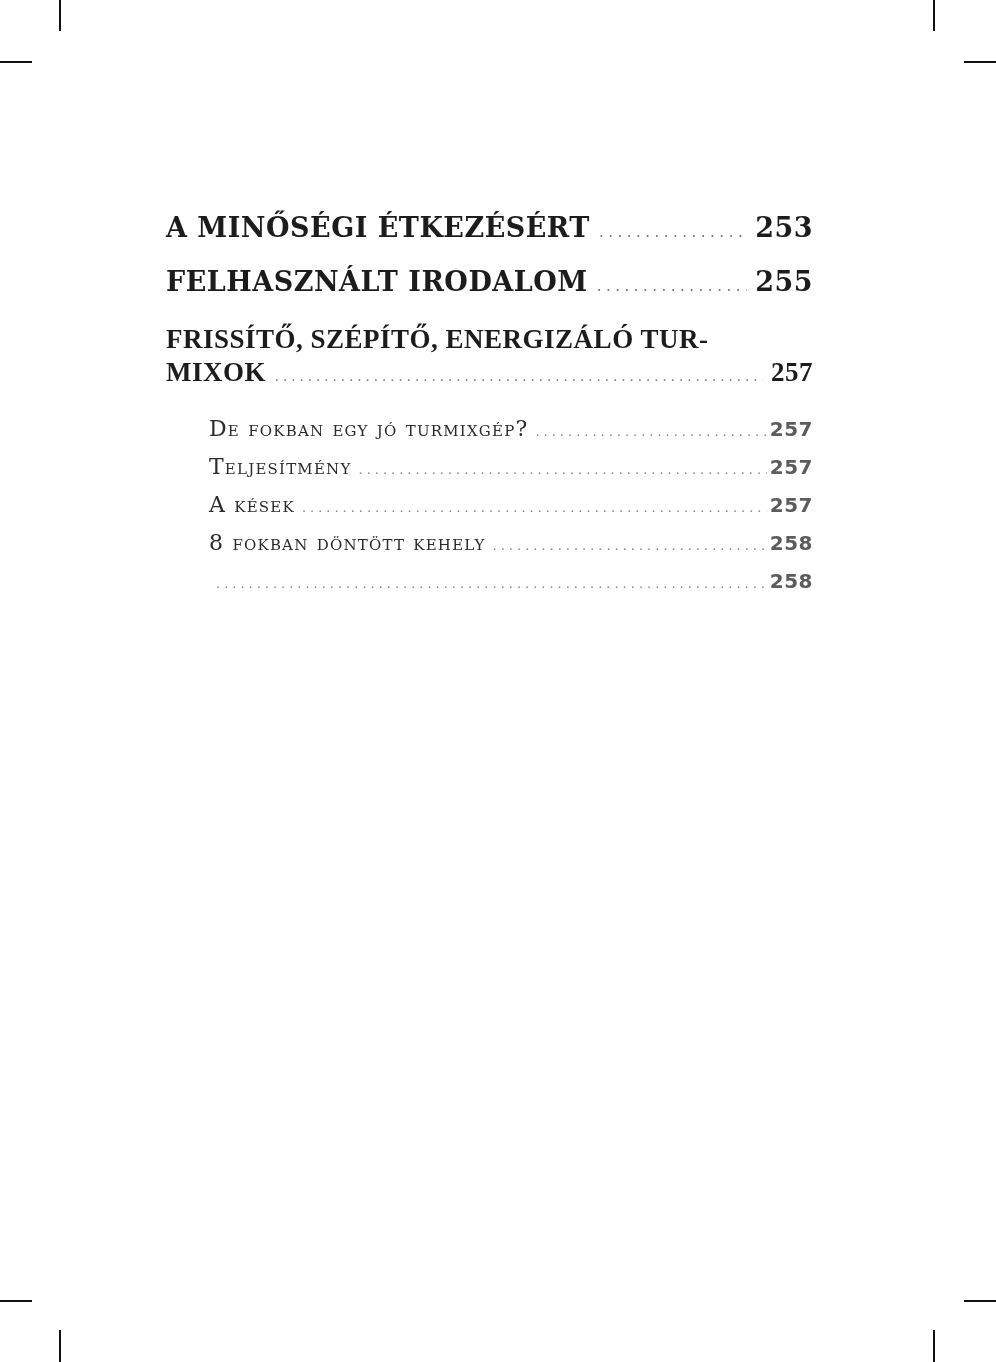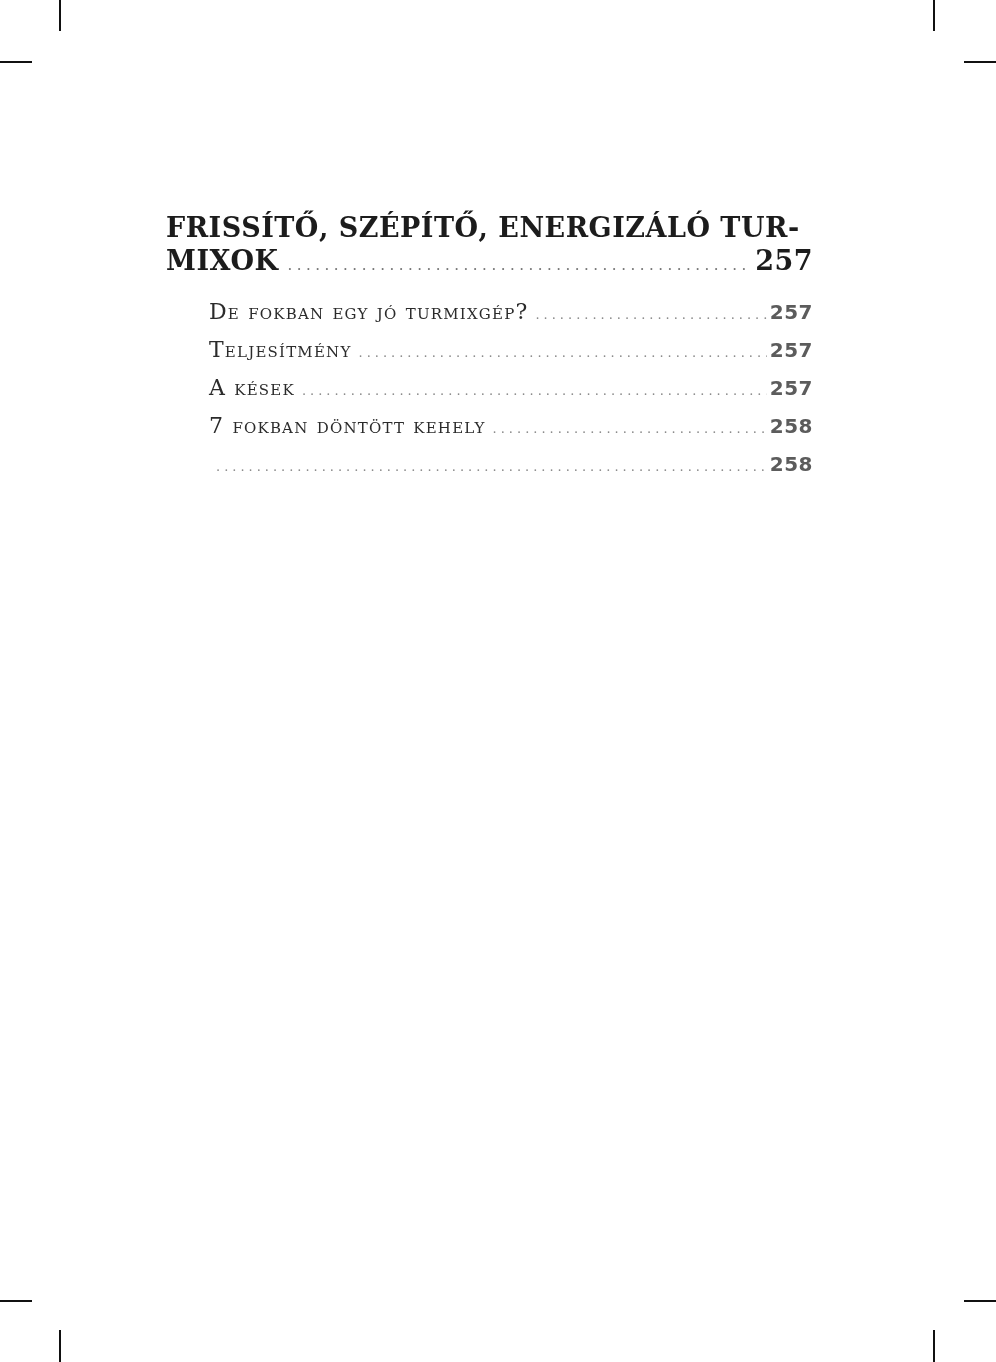--- a/index.html
+++ b/index.html
@@ -32,21 +32,21 @@
   .cm-bl-h{left:0;top:1300px;}
   .cm-bl-v{left:59px;top:1330px;height:32px;}
   .cm-br-h{left:964px;top:1300px;}
   .cm-br-v{left:933px;top:1330px;height:32px;}
 
   
   .toc{position:absolute;left:166px;top:211px;width:647px;}
   .entry{margin:0;}
   .entry:nth-child(1){margin-bottom:16px;}
   .entry:nth-child(2){margin-bottom:20px;}
-  .entry:nth-child(3){margin-bottom:16px;}
+  .entry:nth-child(3){margin-bottom:22px;font-family:Liberation Serif, serif;}
   .entry.level-2{margin-bottom:7px;}
 
   .level-1{
     font-weight:700;font-size:27px;line-height:33px;letter-spacing:0.5px;
     color:var(--heading-text);
   }
   .level-2{
     font-weight:400;font-size:22px;line-height:28px;letter-spacing:1.2px;
     font-variant:small-caps;
     color:var(--subentry-text);
@@ -88,21 +88,37 @@
   <div class="crop-mark cm-v cm-tl-v"></div>
   <div class="crop-mark cm-h cm-tl-h"></div>
   <div class="crop-mark cm-v cm-tr-v"></div>
   <div class="crop-mark cm-h cm-tr-h"></div>
   <div class="crop-mark cm-h cm-bl-h"></div>
   <div class="crop-mark cm-v cm-bl-v"></div>
   <div class="crop-mark cm-h cm-br-h"></div>
   <div class="crop-mark cm-v cm-br-v"></div>
 
   <div class="toc" id="toc">
+  <div class="entry level-1">
 
+    <div class="row">
+      <span class="label">A MINŐSÉGI ÉTKEZÉSÉRT</span>
+      <span class="leader" aria-hidden="true"></span>
+      <span class="pagenum">253</span>
+    </div>
+  </div>
+
+  <div class="entry level-1">
+
+    <div class="row">
+      <span class="label">FELHASZNÁLT IRODALOM</span>
+      <span class="leader" aria-hidden="true"></span>
+      <span class="pagenum">255</span>
+    </div>
+  </div>
 
   <div class="entry level-1">
     <div class="label-head">FRISSÍTŐ, SZÉPÍTŐ, ENERGIZÁLÓ TUR-</div>
     <div class="row">
       <span class="label">MIXOK</span>
       <span class="leader" aria-hidden="true"></span>
       <span class="pagenum">257</span>
     </div>
   </div>
 
@@ -129,21 +145,21 @@
     <div class="row">
       <span class="label">A kések</span>
       <span class="leader" aria-hidden="true"></span>
       <span class="pagenum">257</span>
     </div>
   </div>
 
   <div class="entry level-2">
 
     <div class="row">
-      <span class="label">7 fokban döntött kehely</span>
+      <span class="label">8 fokban döntött kehely</span>
       <span class="leader" aria-hidden="true"></span>
       <span class="pagenum">258</span>
     </div>
   </div>
 
   <div class="entry level-2">
 
     <div class="row">
       <span class="leader" aria-hidden="true"></span>
       <span class="pagenum">258</span>

